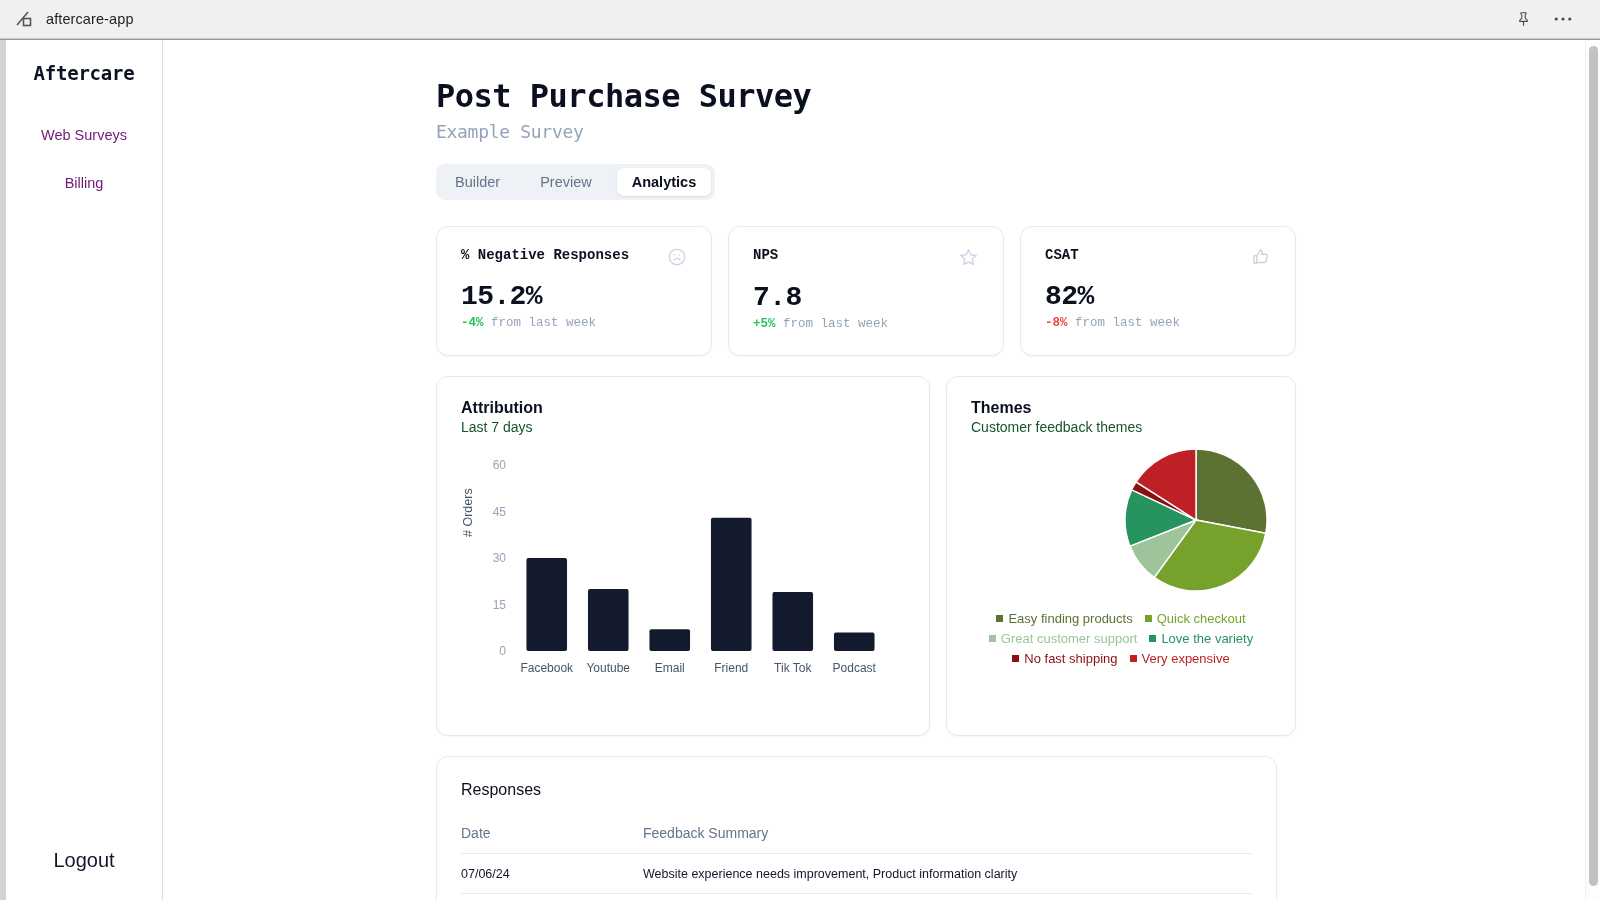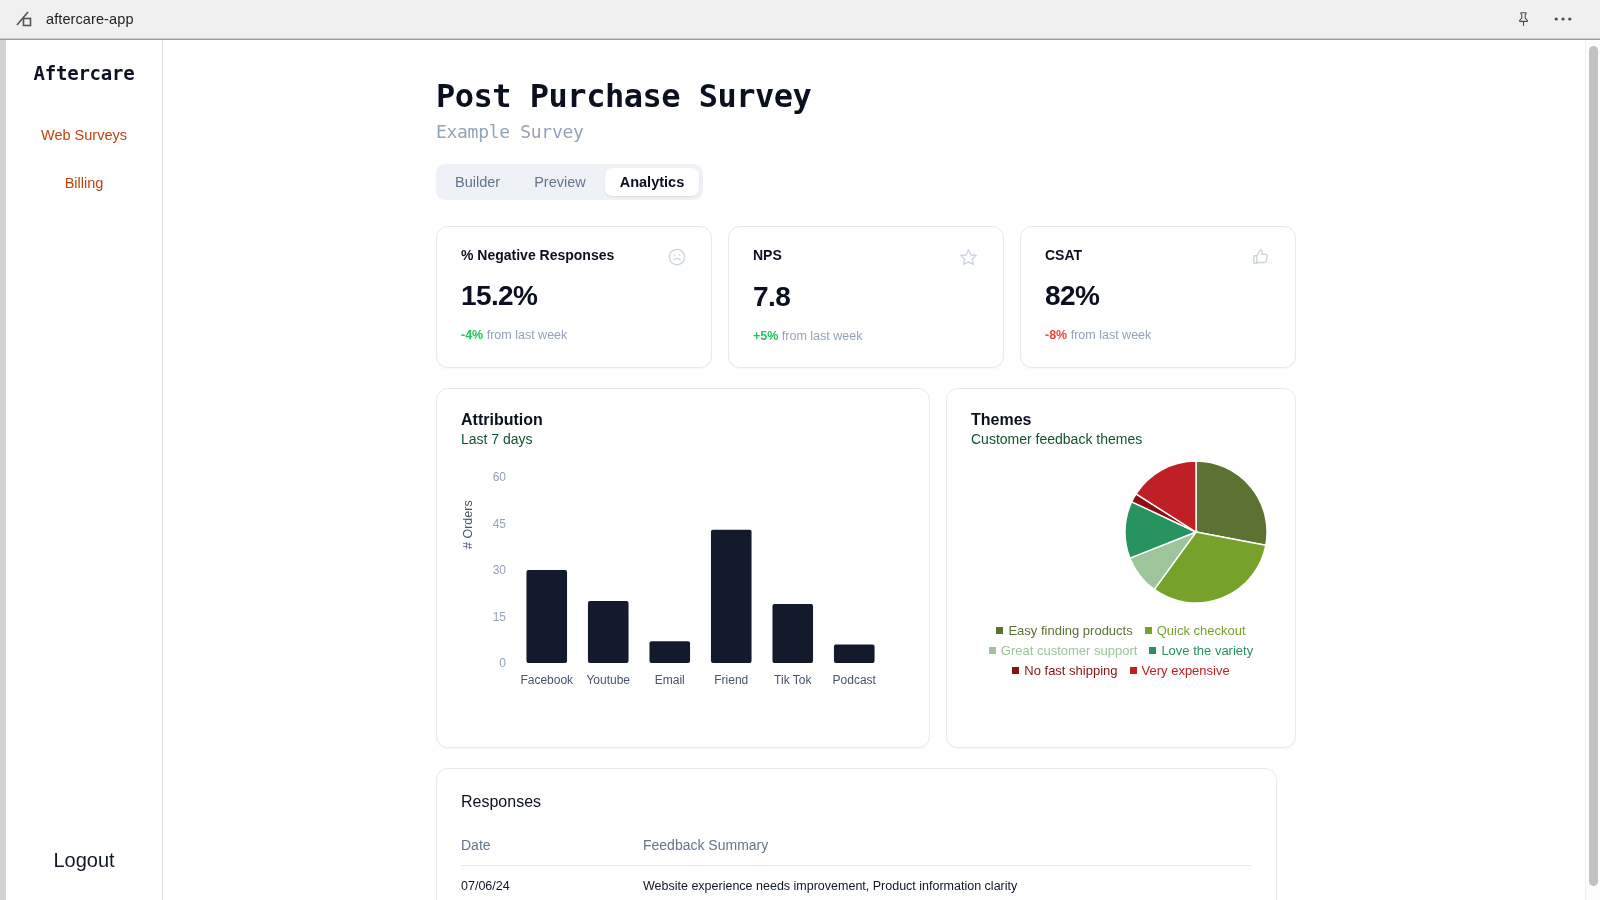--- a/index.html
+++ b/index.html
@@ -62,21 +62,21 @@
     font-family: "DejaVu Sans Mono", "Liberation Mono", monospace;
     font-size: 19px;
     font-weight: 700;
     color: #0c1222;
     text-align: center;
     letter-spacing: -0.2px;
     margin-bottom: 34px;
   }
   .nav-item {
     font-size: 14.5px;
-    color: #c2410c;
+    color: #701a75;
     text-align: center;
     padding: 9px 4px;
     cursor: pointer;
   }
   #nav-web-surveys { margin-bottom: 14px; }
   #logout-item {
     margin-top: auto;
     margin-bottom: 28px;
     font-size: 20px;
     color: #111827;
@@ -109,21 +109,21 @@
     letter-spacing: -0.3px;
   }
 
   
   #tabs {
     display: inline-flex;
     background: #eef2f7;
     border-radius: 9px;
     padding: 4px;
     margin-top: 22px;
-    gap: 4px;
+    gap: 10px;
   }
   .tab {
     font-size: 14.5px;
     font-weight: 500;
     color: #64748b;
     padding: 6px 15px;
     border-radius: 7px;
     cursor: pointer;
     white-space: nowrap;
   }
@@ -139,20 +139,21 @@
     background: #fff;
     border: 1px solid #e6e9ef;
     border-radius: 12px;
     box-shadow: 0 1px 2px rgba(16,24,40,.04);
   }
 
   #kpi-row {
     display: flex;
     gap: 16px;
     margin-top: 26px;
+    font-family: Liberation Mono, monospace;
   }
   .kpi-card {
     flex: 1 1 0;
     padding: 20px 24px 24px 24px;
     min-height: 118px;
   }
   .kpi-head {
     display: flex;
     align-items: flex-start;
     justify-content: space-between;
@@ -166,21 +167,21 @@
   .kpi-value {
     font-size: 28px;
     font-weight: 800;
     color: #0b1020;
     margin-top: 9px;
     letter-spacing: -.6px;
   }
   .kpi-delta-row {
     font-size: 12.5px;
     color: #94a3b8;
-    margin-top: 16px;
+    margin-top: 4px;
   }
   .kpi-delta { font-weight: 600; }
   .delta-up { color: #22c55e; }
   .delta-down { color: #ef4444; }
 
   
   #charts-row {
     display: flex;
     gap: 16px;
     margin-top: 20px;

